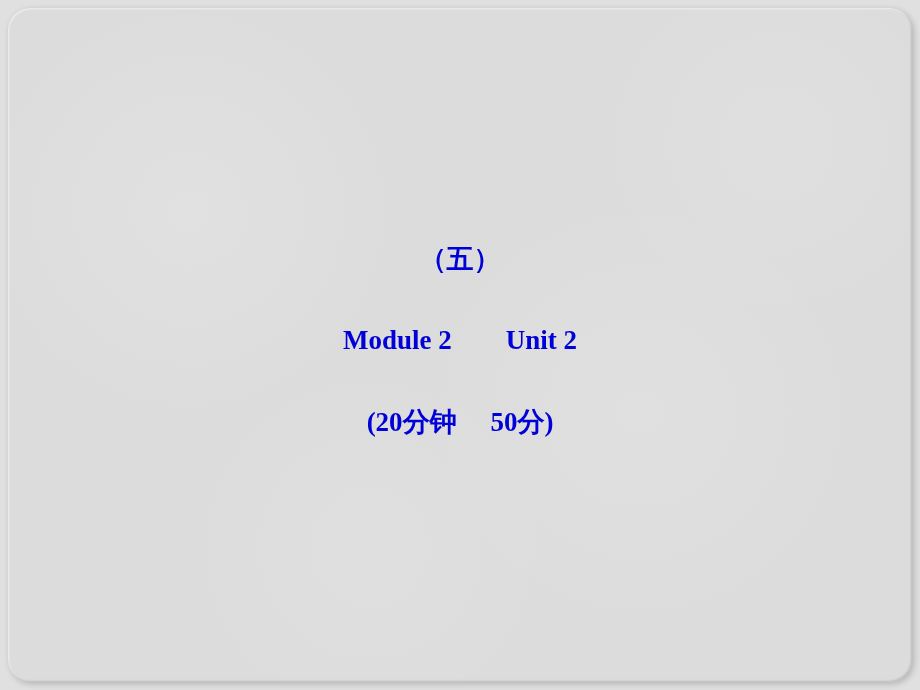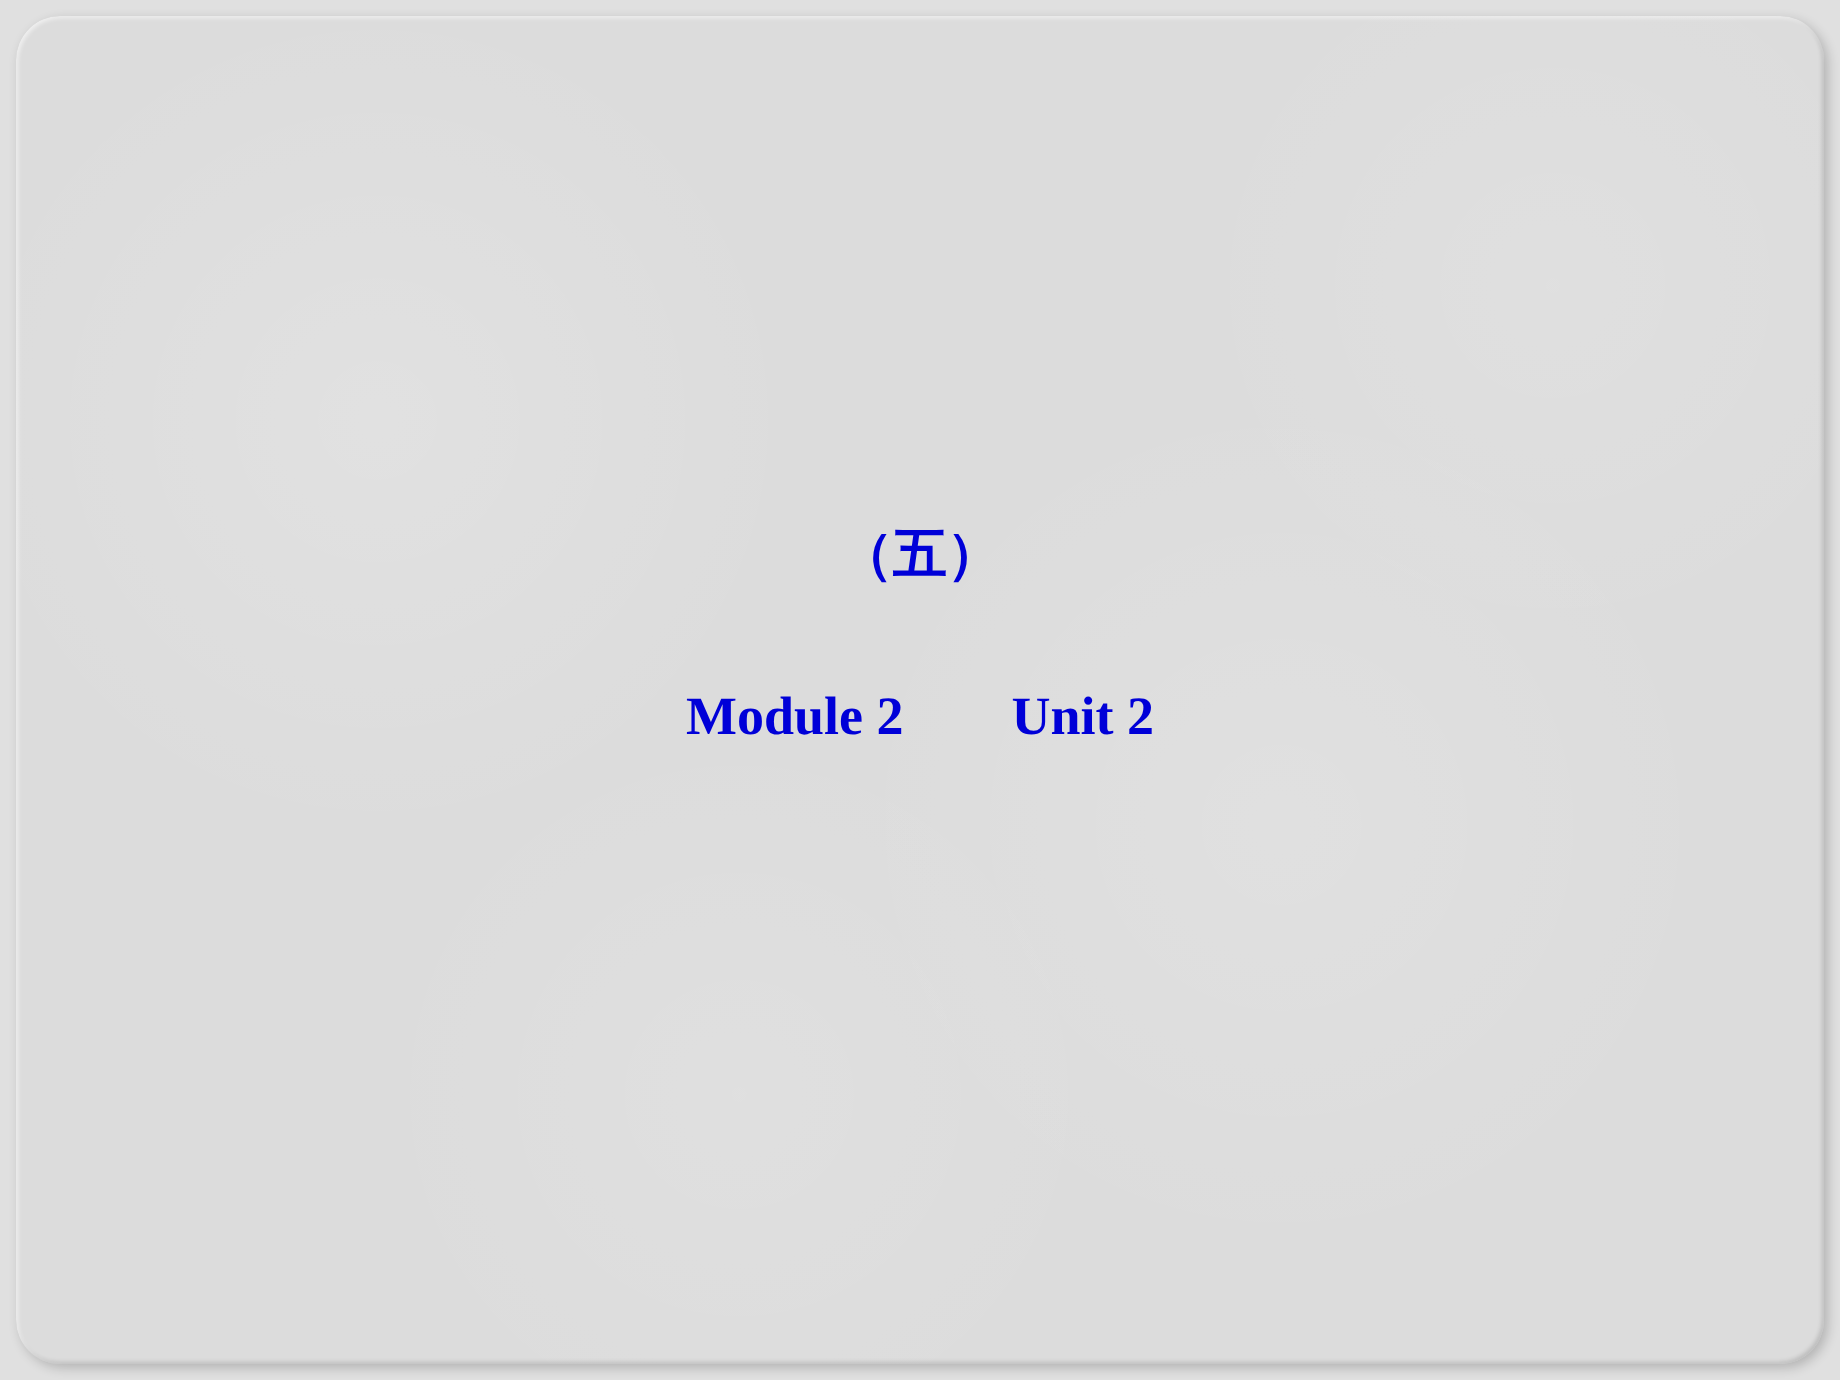--- a/index.html
+++ b/index.html
@@ -74,14 +74,15 @@
       font-family: SimSun, "宋体", serif;
     }
   </style>
 </head>
 <body>
 
 <div class="slide-container">
   <div class="text-block">
     <div class="title-line">（五）</div>
     <div class="module-line"><span>Module 2</span>        <span>Unit 2</span></div>
+    <div class="time-line"><span>(20</span><span class="cn">分钟</span>     <span>50</span><span class="cn">分</span><span>)</span></div>
   </div>
 </div>
 
 </body></html>

